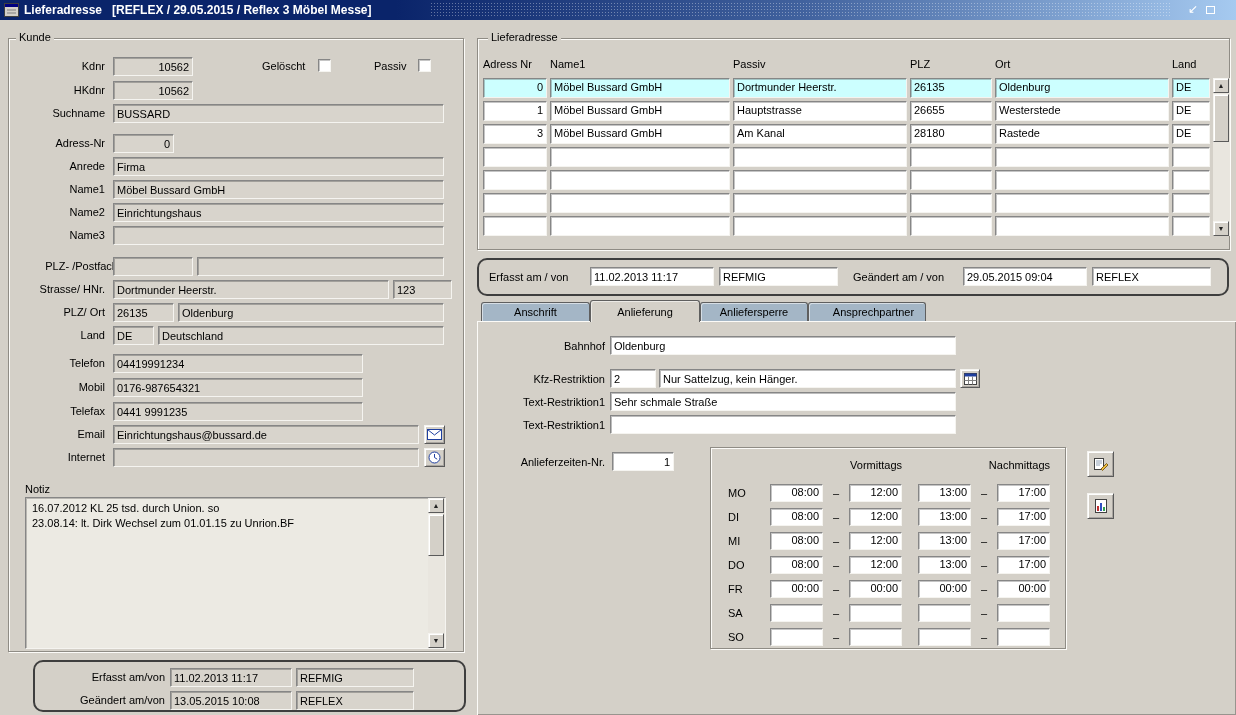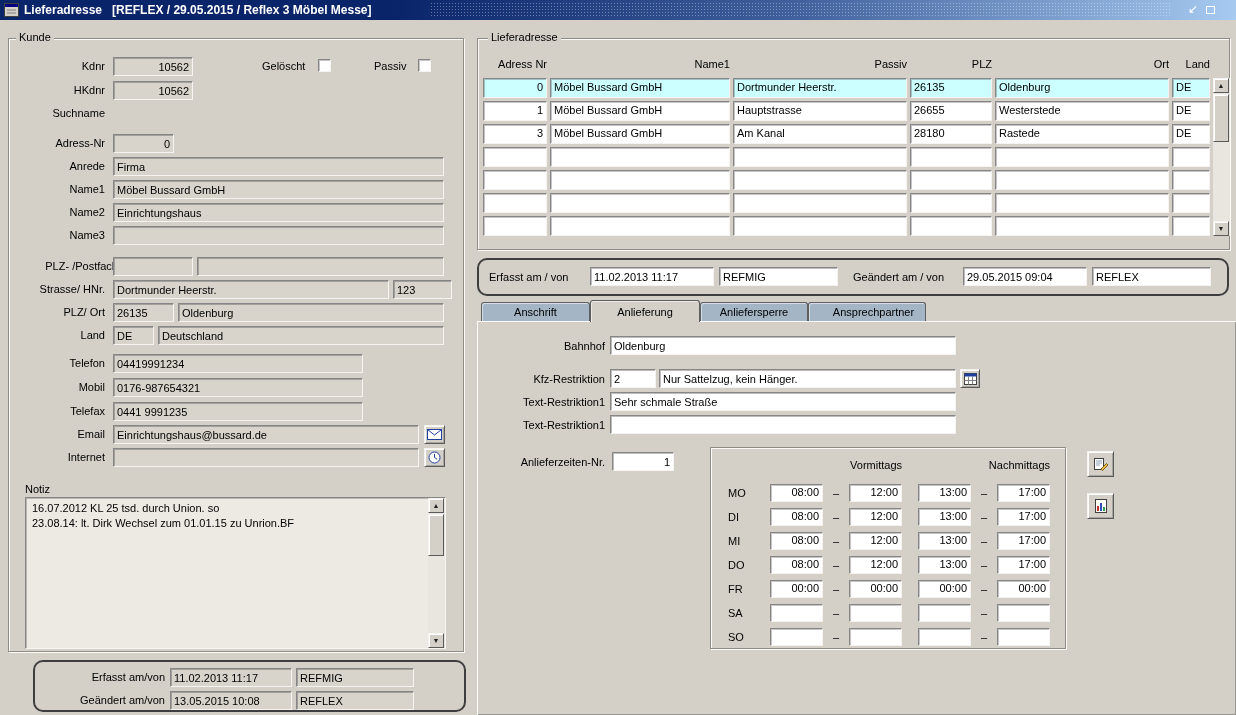--- a/index.html
+++ b/index.html
@@ -44,21 +44,21 @@
   .grp-lbl { position:absolute; background:#d4d0c8; padding:0 3px; }
   .rframe { position:absolute; border:2px solid #3e3e3e; border-radius:10px; }
   .iconbtn {
     position:absolute; background:#d4d0c8; cursor:pointer;
     border:1px solid; border-color:#f5f4f0 #5a5a5a #5a5a5a #f5f4f0;
     box-shadow:inset 1px 1px 0 #fff, inset -1px -1px 0 #a9a5a0;
     display:flex; align-items:center; justify-content:center;
   }
   
   .thead { position:absolute; left:483px; top:58px; display:flex; gap:3px; }
-  .thcell { text-align:right; overflow:hidden; white-space:nowrap; }
+  .thcell { text-align:left; overflow:hidden; white-space:nowrap; }
   .tbody { position:absolute; left:483px; top:78px; }
   .trow { display:flex; gap:3px; margin-bottom:3px; }
   .tcell {
     height:20px; background:#fff; padding:2px 3px; overflow:hidden; white-space:nowrap;
     border:1px solid; border-color:#868686 #f5f4f0 #f5f4f0 #868686;
     box-shadow:inset 1px 1px 0 rgba(64,64,64,.3);
   }
   .tcell.sel { background:#ccffff; }
   
   .sbar { position:absolute; width:17px; background:#e9e6df; }
@@ -130,20 +130,21 @@
   <input class="fld ra" style="left: 113px; top: 57px; width: 80px;" value="10562">
   <div class="lbl" style="left:262px;top:60px;">Gelöscht</div>
   <div class="chk" style="left:318px;top:59px;"></div>
   <div class="lbl" style="left:374px;top:60px;">Passiv</div>
   <div class="chk" style="left:418px;top:59px;"></div>
 
   <div class="lbl r" style="left:10px;top:84px;width:95px;">HKdnr</div>
   <input class="fld ra" style="left: 113px; top: 81px; width: 80px;" value="10562">
 
   <div class="lbl r" style="left:10px;top:107px;width:95px;">Suchname</div>
+  <input class="fld" style="left: 113px; top: 104px; width: 331px;" value="BUSSARD">
 
   <div class="lbl r" style="left:10px;top:137px;width:95px;">Adress-Nr</div>
   <input class="fld ra" style="left: 113px; top: 134px; width: 61px;" value="0">
 
   <div class="lbl r" style="left:10px;top:160px;width:95px;">Anrede</div>
   <input class="fld" style="left: 113px; top: 157px; width: 331px;" value="Firma">
 
   <div class="lbl r" style="left:10px;top:183px;width:95px;">Name1</div>
   <input class="fld" style="left: 113px; top: 180px; width: 331px;" value="Möbel Bussard GmbH">
 

